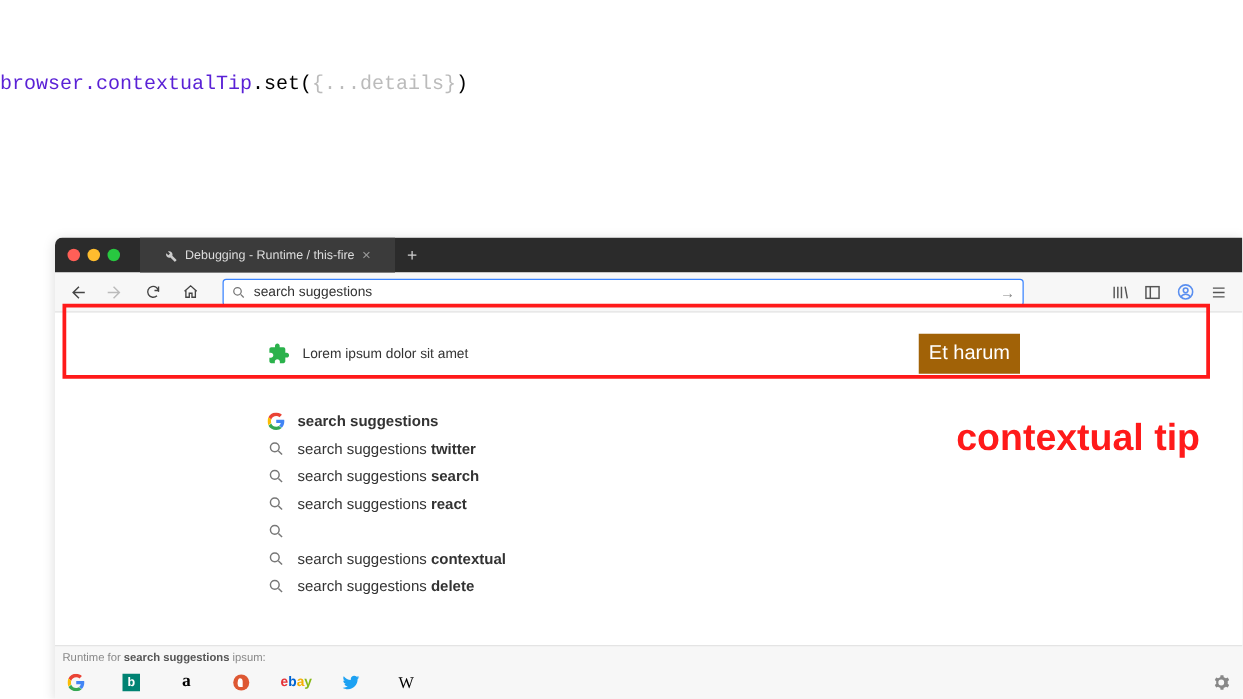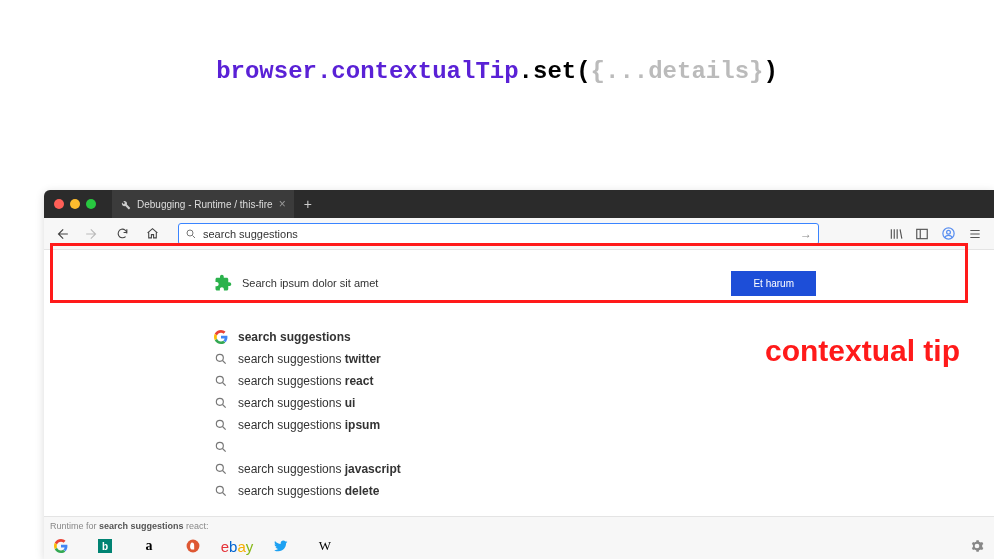--- a/index.html
+++ b/index.html
@@ -5,25 +5,25 @@
   * { box-sizing: border-box; margin: 0; padding: 0; }
   body {
     width: 994px;
     height: 559px;
     background: #fff;
     font-family: -apple-system, BlinkMacSystemFont, "Segoe UI", Arial, sans-serif;
     overflow: hidden;
     position: relative;
   }
   .code-line {
-    text-align: center;
+    text-align: left;
     padding-top: 58px;
     font-family: "SFMono-Regular", Consolas, "Liberation Mono", Menlo, monospace;
-    font-size: 24px;
-    font-weight: 700;
+    font-size: 16px;
+    font-weight: 400;
   }
   .code-obj { color: #5a21d6; }
   .code-method { color: #000; }
   .code-paren { color: #000; }
   .code-args { color: #bbb; }
   .browser-window {
     position: absolute;
     left: 44px;
     top: 190px;
     right: 0;
@@ -44,21 +44,21 @@
   .traffic-dot { width: 10px; height: 10px; border-radius: 50%; }
   .dot-r { background: #ff5f57; }
   .dot-y { background: #febc2e; }
   .dot-g { background: #28c840; }
   .tab {
     display: flex;
     align-items: center;
     background: #3b3b3b;
     color: #ddd;
     height: 100%;
-    padding: 0 8px;
+    padding: 0 19px;
     font-size: 10px;
     gap: 6px;
     min-width: 160px;
   }
   .tab-close { color: #999; font-size: 12px; margin-left: auto; }
   .new-tab { color: #ccc; padding: 0 10px; font-size: 14px; }
   .nav-bar {
     height: 32px;
     background: #f7f7f7;
     border-bottom: 1px solid #e4e4e4;
@@ -118,25 +118,25 @@
     display: flex;
     align-items: center;
     gap: 10px;
     font-size: 11px;
     color: #333;
   }
   .puzzle-icon { width: 18px; height: 18px; }
   .tip-btn {
     margin-left: auto;
     margin-right: 170px;
-    background: #1d4ed8;
+    background: #a16207;
     color: #fff;
     border: none;
-    padding: 7px 22px;
-    font-size: 10px;
+    padding: 7px 8px;
+    font-size: 16px;
     cursor: pointer;
   }
   .suggestions {
     margin-left: 170px;
     margin-top: 24px;
     font-size: 12px;
     color: #333;
   }
   .sugg-row {
     display: flex;
@@ -267,21 +267,21 @@
       <svg width="14" height="14" viewBox="0 0 24 24">
           <path stroke="#555" stroke-width="2" d="M4 6h16M4 12h16M4 18h16"></path>
         </svg>
     </div>
   </div>
 
   <div class="tip-row">
     <svg class="puzzle-icon" viewBox="0 0 24 24">
       <path fill="#2bb24c" d="M20.5 11H19V7c0-1.1-.9-2-2-2h-4V3.5C13 2.1 11.9 1 10.5 1S8 2.1 8 3.5V5H4c-1.1 0-2 .9-2 2v3.8h1.5c1.5 0 2.7 1.2 2.7 2.7S5 16.2 3.5 16.2H2V20c0 1.1.9 2 2 2h3.8v-1.5c0-1.5 1.2-2.7 2.7-2.7s2.7 1.2 2.7 2.7V22H17c1.1 0 2-.9 2-2v-4h1.5c1.4 0 2.5-1.1 2.5-2.5S21.9 11 20.5 11z"></path>
     </svg>
-    <span>Search ipsum dolor sit amet</span>
+    <span>Lorem ipsum dolor sit amet</span>
     <button class="tip-btn">Et harum</button>
   </div>
 
   <div class="suggestions">
       <div class="sugg-row top">
         <span class="g-icon">
           <svg width="14" height="14" viewBox="0 0 48 48">
             <path fill="#EA4335" d="M24 9.5c3.5 0 6.5 1.2 8.9 3.5l6.6-6.6C35.3 2.5 30 0 24 0 14.6 0 6.5 5.4 2.6 13.2l7.7 6C12.2 13.3 17.6 9.5 24 9.5z"></path>
             <path fill="#4285F4" d="M46.1 24.5c0-1.6-.1-3.1-.4-4.5H24v9h12.4c-.5 2.9-2.1 5.3-4.6 7l7.4 5.7C43.6 37.6 46.1 31.6 46.1 24.5z"></path>
             <path fill="#FBBC05" d="M10.3 28.8c-.5-1.5-.8-3.1-.8-4.8s.3-3.3.8-4.8l-7.7-6C.9 16.9 0 20.4 0 24s.9 7.1 2.6 10.8l7.7-6z"></path>
@@ -295,66 +295,59 @@
           <circle cx="10" cy="10" r="6" fill="none" stroke="#777" stroke-width="2"></circle>
           <path stroke="#777" stroke-width="2" d="M15 15l5 5"></path>
         </svg>
         <span><span class="base">search suggestions </span><span class="bold">twitter</span></span>
       </div>
       <div class="sugg-row">
         <svg class="mag-icon" viewBox="0 0 24 24">
           <circle cx="10" cy="10" r="6" fill="none" stroke="#777" stroke-width="2"></circle>
           <path stroke="#777" stroke-width="2" d="M15 15l5 5"></path>
         </svg>
+        <span><span class="base">search suggestions </span><span class="bold">search</span></span>
+      </div>
+      <div class="sugg-row">
+        <svg class="mag-icon" viewBox="0 0 24 24">
+          <circle cx="10" cy="10" r="6" fill="none" stroke="#777" stroke-width="2"></circle>
+          <path stroke="#777" stroke-width="2" d="M15 15l5 5"></path>
+        </svg>
         <span><span class="base">search suggestions </span><span class="bold">react</span></span>
       </div>
       <div class="sugg-row">
         <svg class="mag-icon" viewBox="0 0 24 24">
           <circle cx="10" cy="10" r="6" fill="none" stroke="#777" stroke-width="2"></circle>
           <path stroke="#777" stroke-width="2" d="M15 15l5 5"></path>
         </svg>
-        <span><span class="base">search suggestions </span><span class="bold">ui</span></span>
-      </div>
-      <div class="sugg-row">
-        <svg class="mag-icon" viewBox="0 0 24 24">
-          <circle cx="10" cy="10" r="6" fill="none" stroke="#777" stroke-width="2"></circle>
-          <path stroke="#777" stroke-width="2" d="M15 15l5 5"></path>
-        </svg>
-        <span><span class="base">search suggestions </span><span class="bold">ipsum</span></span>
-      </div>
-      <div class="sugg-row">
-        <svg class="mag-icon" viewBox="0 0 24 24">
-          <circle cx="10" cy="10" r="6" fill="none" stroke="#777" stroke-width="2"></circle>
-          <path stroke="#777" stroke-width="2" d="M15 15l5 5"></path>
-        </svg>
-      </div>
-      <div class="sugg-row">
-        <svg class="mag-icon" viewBox="0 0 24 24">
-          <circle cx="10" cy="10" r="6" fill="none" stroke="#777" stroke-width="2"></circle>
-          <path stroke="#777" stroke-width="2" d="M15 15l5 5"></path>
-        </svg>
-        <span><span class="base">search suggestions </span><span class="bold">javascript</span></span>
+      </div>
+      <div class="sugg-row">
+        <svg class="mag-icon" viewBox="0 0 24 24">
+          <circle cx="10" cy="10" r="6" fill="none" stroke="#777" stroke-width="2"></circle>
+          <path stroke="#777" stroke-width="2" d="M15 15l5 5"></path>
+        </svg>
+        <span><span class="base">search suggestions </span><span class="bold">contextual</span></span>
       </div>
       <div class="sugg-row">
         <svg class="mag-icon" viewBox="0 0 24 24">
           <circle cx="10" cy="10" r="6" fill="none" stroke="#777" stroke-width="2"></circle>
           <path stroke="#777" stroke-width="2" d="M15 15l5 5"></path>
         </svg>
         <span><span class="base">search suggestions </span><span class="bold">delete</span></span>
       </div>
     </div>
 </div>
 
 <div class="tip-callout"></div>
 
 <div class="annotation">contextual tip</div>
 
 <div class="footer">
   <div class="footer-hint">
-    <span>Runtime for </span><span class="q">search suggestions</span><span> react:</span>
+    <span>Runtime for </span><span class="q">search suggestions</span><span> ipsum:</span>
   </div>
   <div class="engine-row">
       <div class="engine">
         <svg width="14" height="14" viewBox="0 0 48 48">
           <path fill="#4285F4" d="M46 24.5c0-1.6-.1-3.1-.4-4.5H24v9h12.4c-.5 2.9-2.1 5.3-4.6 7l7.4 5.7C43.6 37.6 46 31.6 46 24.5z"></path>
           <path fill="#EA4335" d="M24 9.5c3.5 0 6.5 1.2 8.9 3.5l6.6-6.6C35.3 2.5 30 0 24 0 14.6 0 6.5 5.4 2.6 13.2l7.7 6C12.2 13.3 17.6 9.5 24 9.5z"></path>
           <path fill="#FBBC05" d="M10.3 28.8c-.5-1.5-.8-3.1-.8-4.8s.3-3.3.8-4.8l-7.7-6C.9 16.9 0 20.4 0 24s.9 7.1 2.6 10.8l7.7-6z"></path>
           <path fill="#34A853" d="M24 48c6 0 11.1-2 14.8-5.3l-7.4-5.7c-2 1.4-4.7 2.2-7.4 2.2-6.4 0-11.8-3.8-13.7-9.2l-7.7 6C6.5 42.6 14.6 48 24 48z"></path>
         </svg>
       </div>
@@ -364,21 +357,21 @@
       <div class="engine">
         <span style="font-family:serif;font-weight:bold;font-size:14px;color:#000">a</span>
       </div>
       <div class="engine">
         <svg width="14" height="14" viewBox="0 0 24 24">
           <circle cx="12" cy="12" r="11" fill="#de5833"></circle>
           <path fill="#fff" d="M10 6c3 0 4 2 4 5v7h-4c-2 0-3-2-3-5s1-7 3-7z"></path>
         </svg>
       </div>
       <div class="engine">
-        <span style="font-size:15px;font-weight:normal"><span style="color:#e53238">e</span><span style="color:#0064d2">b</span><span style="color:#f5af02">a</span><span style="color:#86b817">y</span></span>
+        <span style="font-size:11px;font-weight:bold"><span style="color:#e53238">e</span><span style="color:#0064d2">b</span><span style="color:#f5af02">a</span><span style="color:#86b817">y</span></span>
       </div>
       <div class="engine">
         <svg width="14" height="14" viewBox="0 0 24 24">
           <path fill="#1da1f2" d="M23 4.9c-.8.4-1.7.6-2.6.7.9-.6 1.6-1.4 2-2.5-.9.5-1.9.9-2.9 1.1C18.6 3.3 17.4 2.7 16 2.7c-2.6 0-4.7 2.1-4.7 4.7 0 .4 0 .7.1 1.1C7.7 8.3 4.1 6.4 1.7 3.4c-.4.7-.6 1.5-.6 2.4 0 1.6.8 3.1 2.1 3.9-.8 0-1.5-.2-2.2-.6v.1c0 2.3 1.6 4.2 3.8 4.6-.4.1-.8.2-1.2.2-.3 0-.6 0-.9-.1.6 1.9 2.3 3.2 4.4 3.3-1.6 1.3-3.6 2-5.8 2-.4 0-.7 0-1.1-.1 2.1 1.3 4.5 2.1 7.2 2.1 8.6 0 13.3-7.1 13.3-13.3v-.6c.9-.7 1.7-1.5 2.3-2.4z"></path>
         </svg>
       </div>
       <div class="engine">
         <span style="font-family:serif;font-size:13px;color:#000">W</span>
       </div>
       <div class="engine gear">

